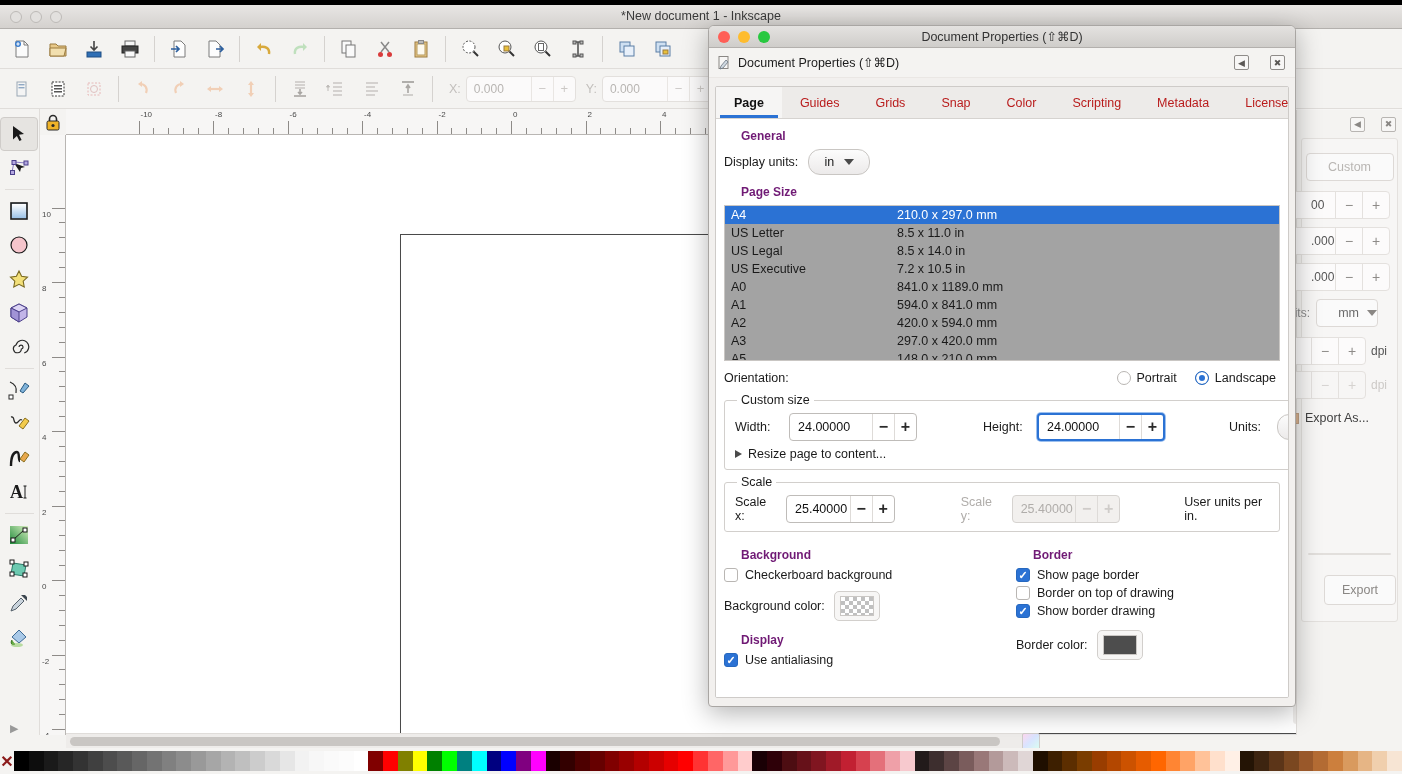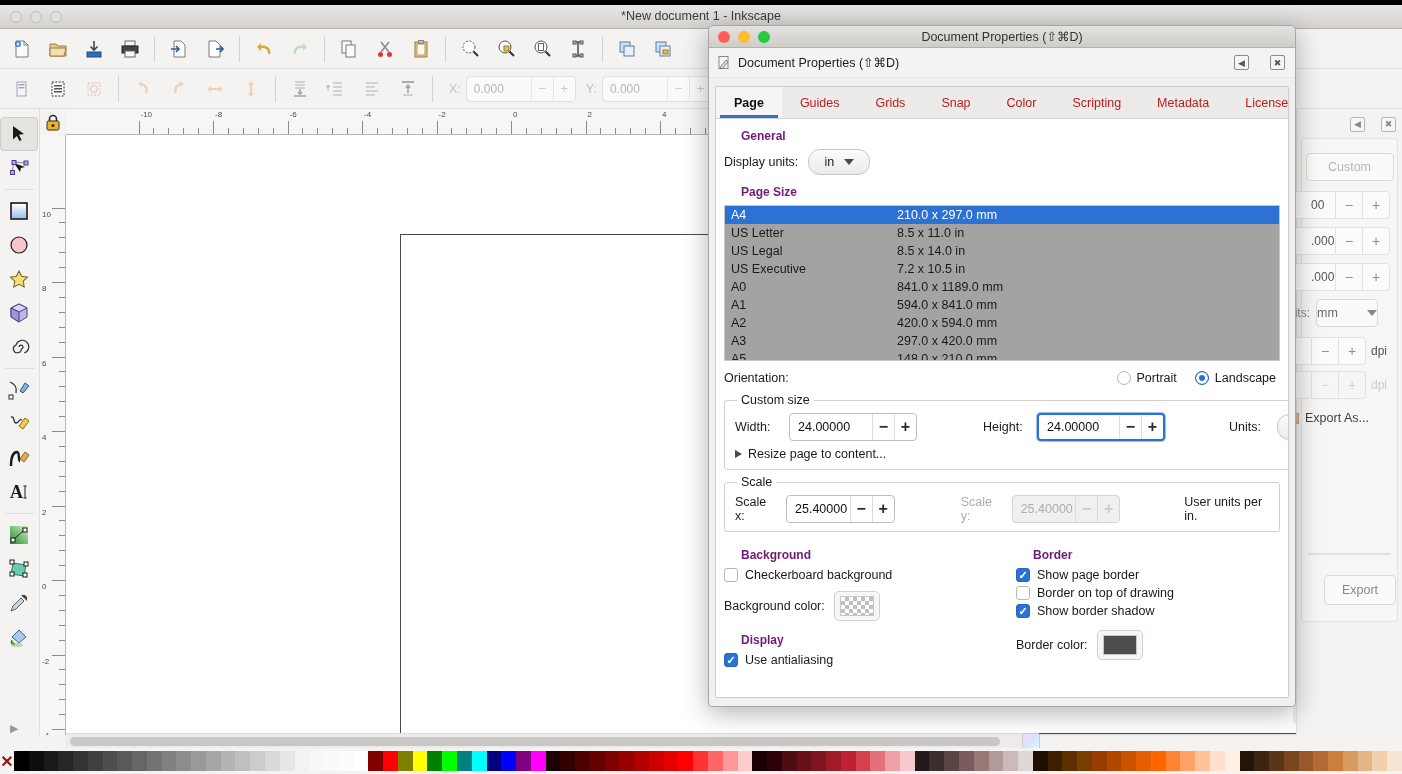--- a/index.html
+++ b/index.html
@@ -160,21 +160,21 @@
   }
   .rd-spin.dim { color: #cdcac7; background: #f7f6f5; }
   .rd-spin .pm { position: absolute; right: 0; top: 0; bottom: 0; width: 54px; display: flex; }
   .rd-spin .pm span { flex: 1; display: flex; align-items: center; justify-content: center;
     font-size: 14px; color: #8e8b88; border-left: 1px solid #e4e1de; }
   .rd-spin.dim .pm span { color: #d6d3d0; }
   .rd-unitrow { display: flex; align-items: center; margin: 0 0 10px -14px; gap: 6px; }
   .rd-unitlbl { color: #888; font-size: 12px; }
   .rd-combo {
     width: 62px; height: 28px; border: 1px solid #ddd9d6; border-radius: 4px;
-    background: #fafafa; display: flex; align-items: center; justify-content: space-between;
+    background: #fafafa; display: flex; align-items: center; justify-content: flex-end;
     gap: 8px; color: #6b6b6b; font-size: 12.5px;
   }
   .rd-dpirow { display: flex; align-items: center; margin: 0 0 6px -46px; }
   .rd-dpi { color: #555; font-size: 12px; margin-left: 5px; }
   .rd-dpi.dim { color: #cdcac7; }
   .rd-exportas {
     margin: 12px 0 0 -14px; display: flex; align-items: center; gap: 6px;
     color: #404040; font-size: 12.5px;
   }
   .rd-swatch { width: 11px; height: 11px; background: #d9b391; border: 1px solid #c0a183; }
@@ -1183,21 +1183,21 @@
             <div class="cbrow">
               <span class="cb on"></span>
               <span>Show page border</span>
             </div>
             <div class="cbrow">
               <span class="cb"></span>
               <span>Border on top of drawing</span>
             </div>
             <div class="cbrow">
               <span class="cb on"></span>
-              <span>Show border shadow</span>
+              <span>Show border drawing</span>
             </div>
             <div class="row" style="gap:9px;margin-top:12px">
               <span class="lbl">Border color:</span>
               <div class="colorbtn">
                 <i id="bordersw" style="background: rgb(77, 77, 77);"></i>
               </div>
             </div>
           </div>
         </div>
 

